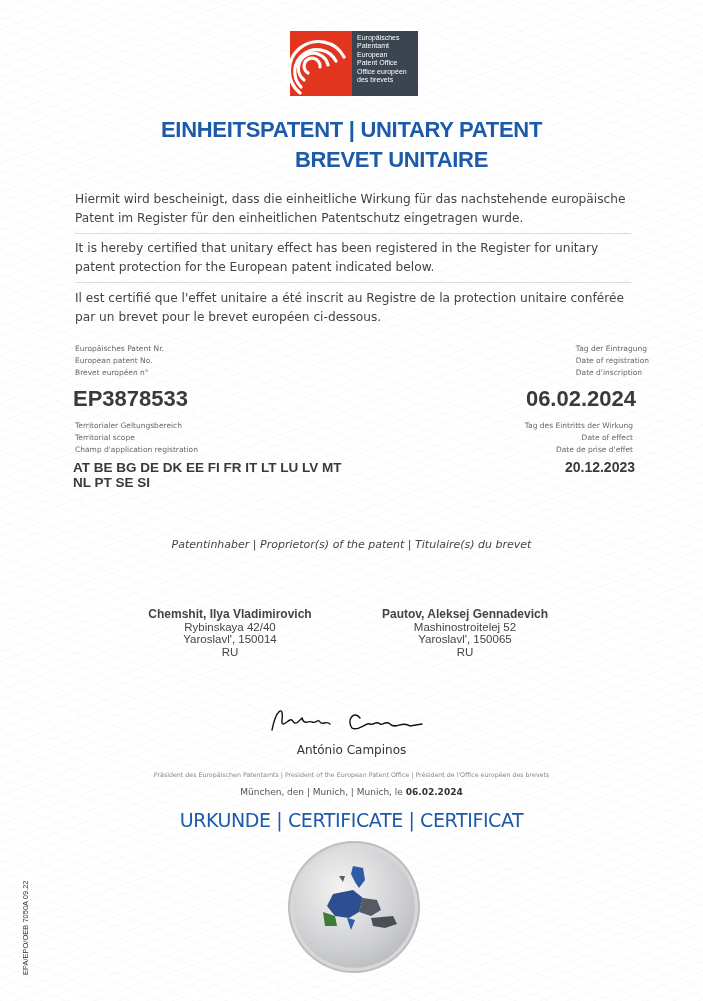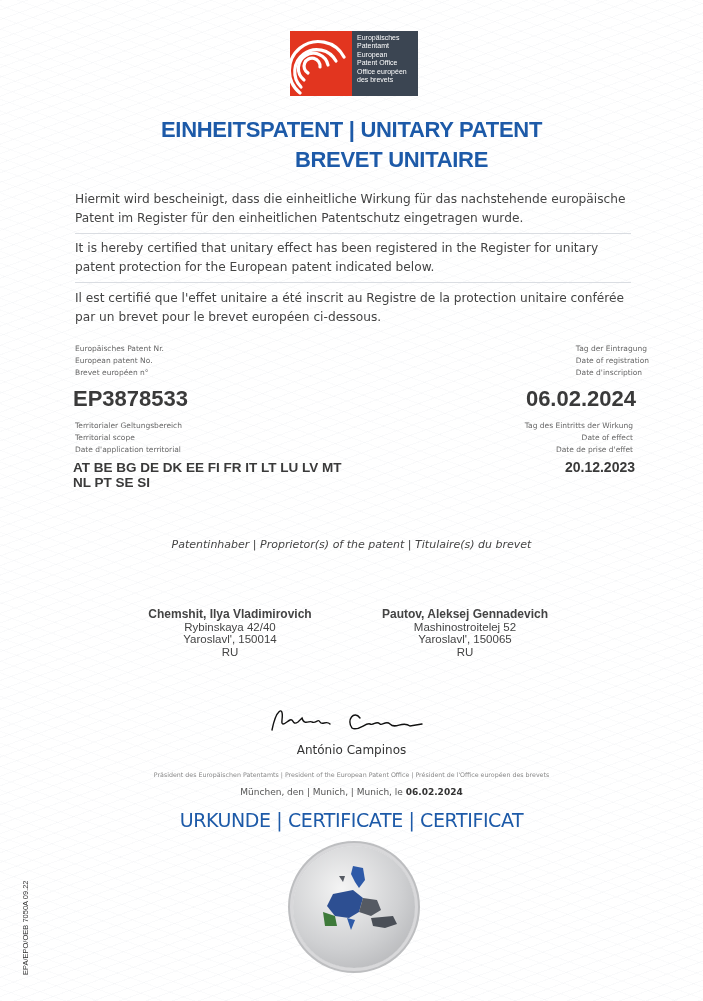--- a/index.html
+++ b/index.html
@@ -90,21 +90,21 @@
 <div class="small-label" style="right:54px; top:343px; text-align:left;">
   <div>Tag der Eintragung</div>
   <div>Date of registration</div>
   <div>Date d'inscription</div>
 </div>
 <div class="big-val" style="right:67px; top:386px; font-size:22px;">06.02.2024</div>
 
 <div class="small-label" style="left:75px; top:420px;">
   <div>Territorialer Geltungsbereich</div>
   <div>Territorial scope</div>
-  <div>Date d'application territorial</div>
+  <div>Champ d'application registration</div>
 </div>
 <div class="big-val" style="left:73px; top:460px; font-size:13.5px; line-height:15px;">
   <div>AT BE BG DE DK EE FI FR IT LT LU LV MT</div>
   <div>NL PT SE SI</div>
 </div>
 
 <div class="small-label" style="right:70px; top:420px; text-align:right;">
   <div>Tag des Eintritts der Wirkung</div>
   <div>Date of effect</div>
   <div>Date de prise d'effet</div>

